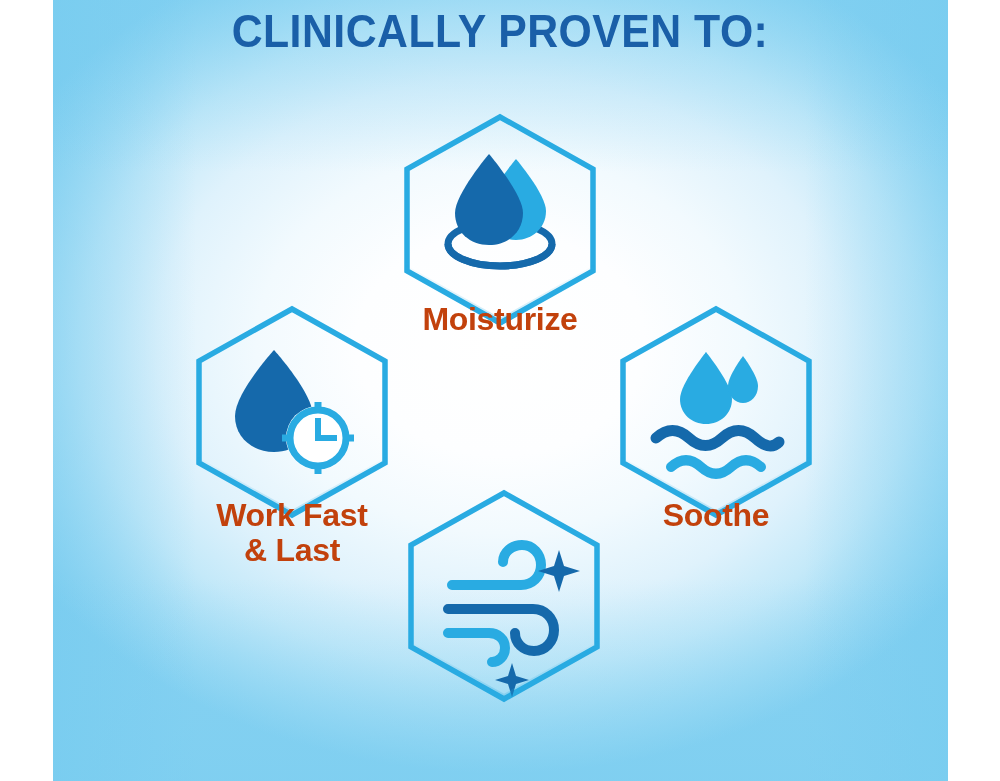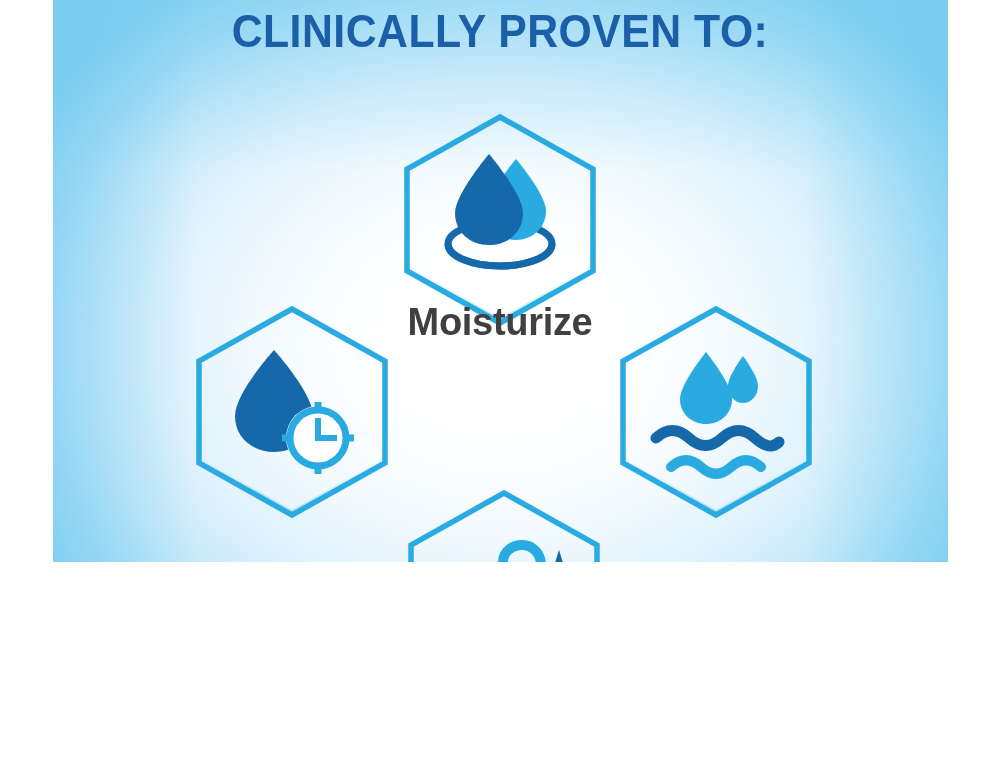--- a/index.html
+++ b/index.html
@@ -4,21 +4,21 @@
 <title>Clinically Proven To</title>
 <style>
   html, body {
     margin: 0;
     padding: 0;
     background: #ffffff;
   }
   #stage {
     position: relative;
     width: 1000px;
-    height: 562px;
+    height: 781px;
     overflow: hidden;
     background: #ffffff;
     font-family: "Liberation Sans", "DejaVu Sans", sans-serif;
   }
   
   #panel {
     position: absolute;
     left: 53px;
     top: 0;
     width: 895px;
@@ -94,22 +94,22 @@
   }
   .reflection svg {
     display: block;
     width: 200px;
     height: 216px;
     margin-top: 0;
     overflow: visible;
   }
   .label {
     position: absolute;
-    color: #404040;
-    font-size: 38px;
+    color: #c2410c;
+    font-size: 32px;
     font-weight: bold;
     line-height: 1.08;
     text-align: center;
     white-space: pre-line;
     letter-spacing: -0.3px;
   }
 
   
   #tile-moisturize { left: 400px; top: 112px; }
   #label-moisturize { left: 340px; top: 302px; width: 320px; }
@@ -169,39 +169,42 @@
           </g>
         </g>
       </svg>
       <div class="reflection">
         <svg viewBox="0 0 200 216">
           <polygon points="100,5 193,57 193,159 100,211 7,159 7,57" fill="none" stroke="#29abe2" stroke-width="5.5"></polygon>
         </svg>
       </div>
     </div>
   </div>
+  <div class="label" id="label-work-fast">Work Fast
+&amp; Last</div>
 
   <div class="tile" id="tile-soothe">
     <div class="hexwrap">
       <svg class="hexsvg" viewBox="0 0 200 216">
         <polygon points="100,5 193,57 193,159 100,211 7,159 7,57" fill="none" stroke="#29abe2" stroke-width="5.5" stroke-linejoin="miter"></polygon>
         <g>
           <path d="M90 48 C90 48 116 80 116 95 C116 110 104 120 90 120 C76 120 64 110 64 95 C64 80 90 48 90 48 Z" fill="#29abe2"></path>
           <path d="M127 52 C127 52 142 72 142 82 C142 92 135 99 127 99 C119 99 112 92 112 82 C112 72 127 52 127 52 Z" fill="#29abe2"></path>
           <path d="M40 134 C51 124 62 124 73 134 C84 144 95 144 106 134 C117 124 128 124 139 134 C150 144 157 144 163 138" fill="none" stroke="#1569ab" stroke-width="11" stroke-linecap="round" stroke-linejoin="round"></path>
           <path d="M55 163 C65 154 75 154 85 163 C95 172 105 172 115 163 C125 154 135 154 145 163" fill="none" stroke="#29abe2" stroke-width="10" stroke-linecap="round" stroke-linejoin="round"></path>
         </g>
       </svg>
       <div class="reflection">
         <svg viewBox="0 0 200 216">
           <polygon points="100,5 193,57 193,159 100,211 7,159 7,57" fill="none" stroke="#29abe2" stroke-width="5.5"></polygon>
         </svg>
       </div>
     </div>
   </div>
+  <div class="label" id="label-soothe">Soothe</div>
 
   <div class="tile" id="tile-freshen">
     <div class="hexwrap">
       <svg class="hexsvg" viewBox="0 0 200 216">
         <polygon points="100,5 193,57 193,159 100,211 7,159 7,57" fill="none" stroke="#29abe2" stroke-width="5.5" stroke-linejoin="miter"></polygon>
         <g>
           <path d="M99 74 C99 64 108 57 118 57 C129 57 137 66 137 77 C137 89 128 97 117 97 L48 97" fill="none" stroke="#29abe2" stroke-width="10" stroke-linecap="round" stroke-linejoin="round"></path>
           <path d="M44 121 L129 121 C141 121 150 130 150 142 C150 154 141 163 130 163 C119 163 111 155 111 145" fill="none" stroke="#1569ab" stroke-width="10" stroke-linecap="round" stroke-linejoin="round"></path>
           <path d="M44 145 L85 145 C94 145 101 151 101 160 C101 168 95 174 88 174" fill="none" stroke="#29abe2" stroke-width="10" stroke-linecap="round" stroke-linejoin="round"></path>
           <path d="M155 62 L160 78 L176 83 L160 88 L155 104 L150 88 L134 83 L150 78 Z" fill="#1569ab"></path>

